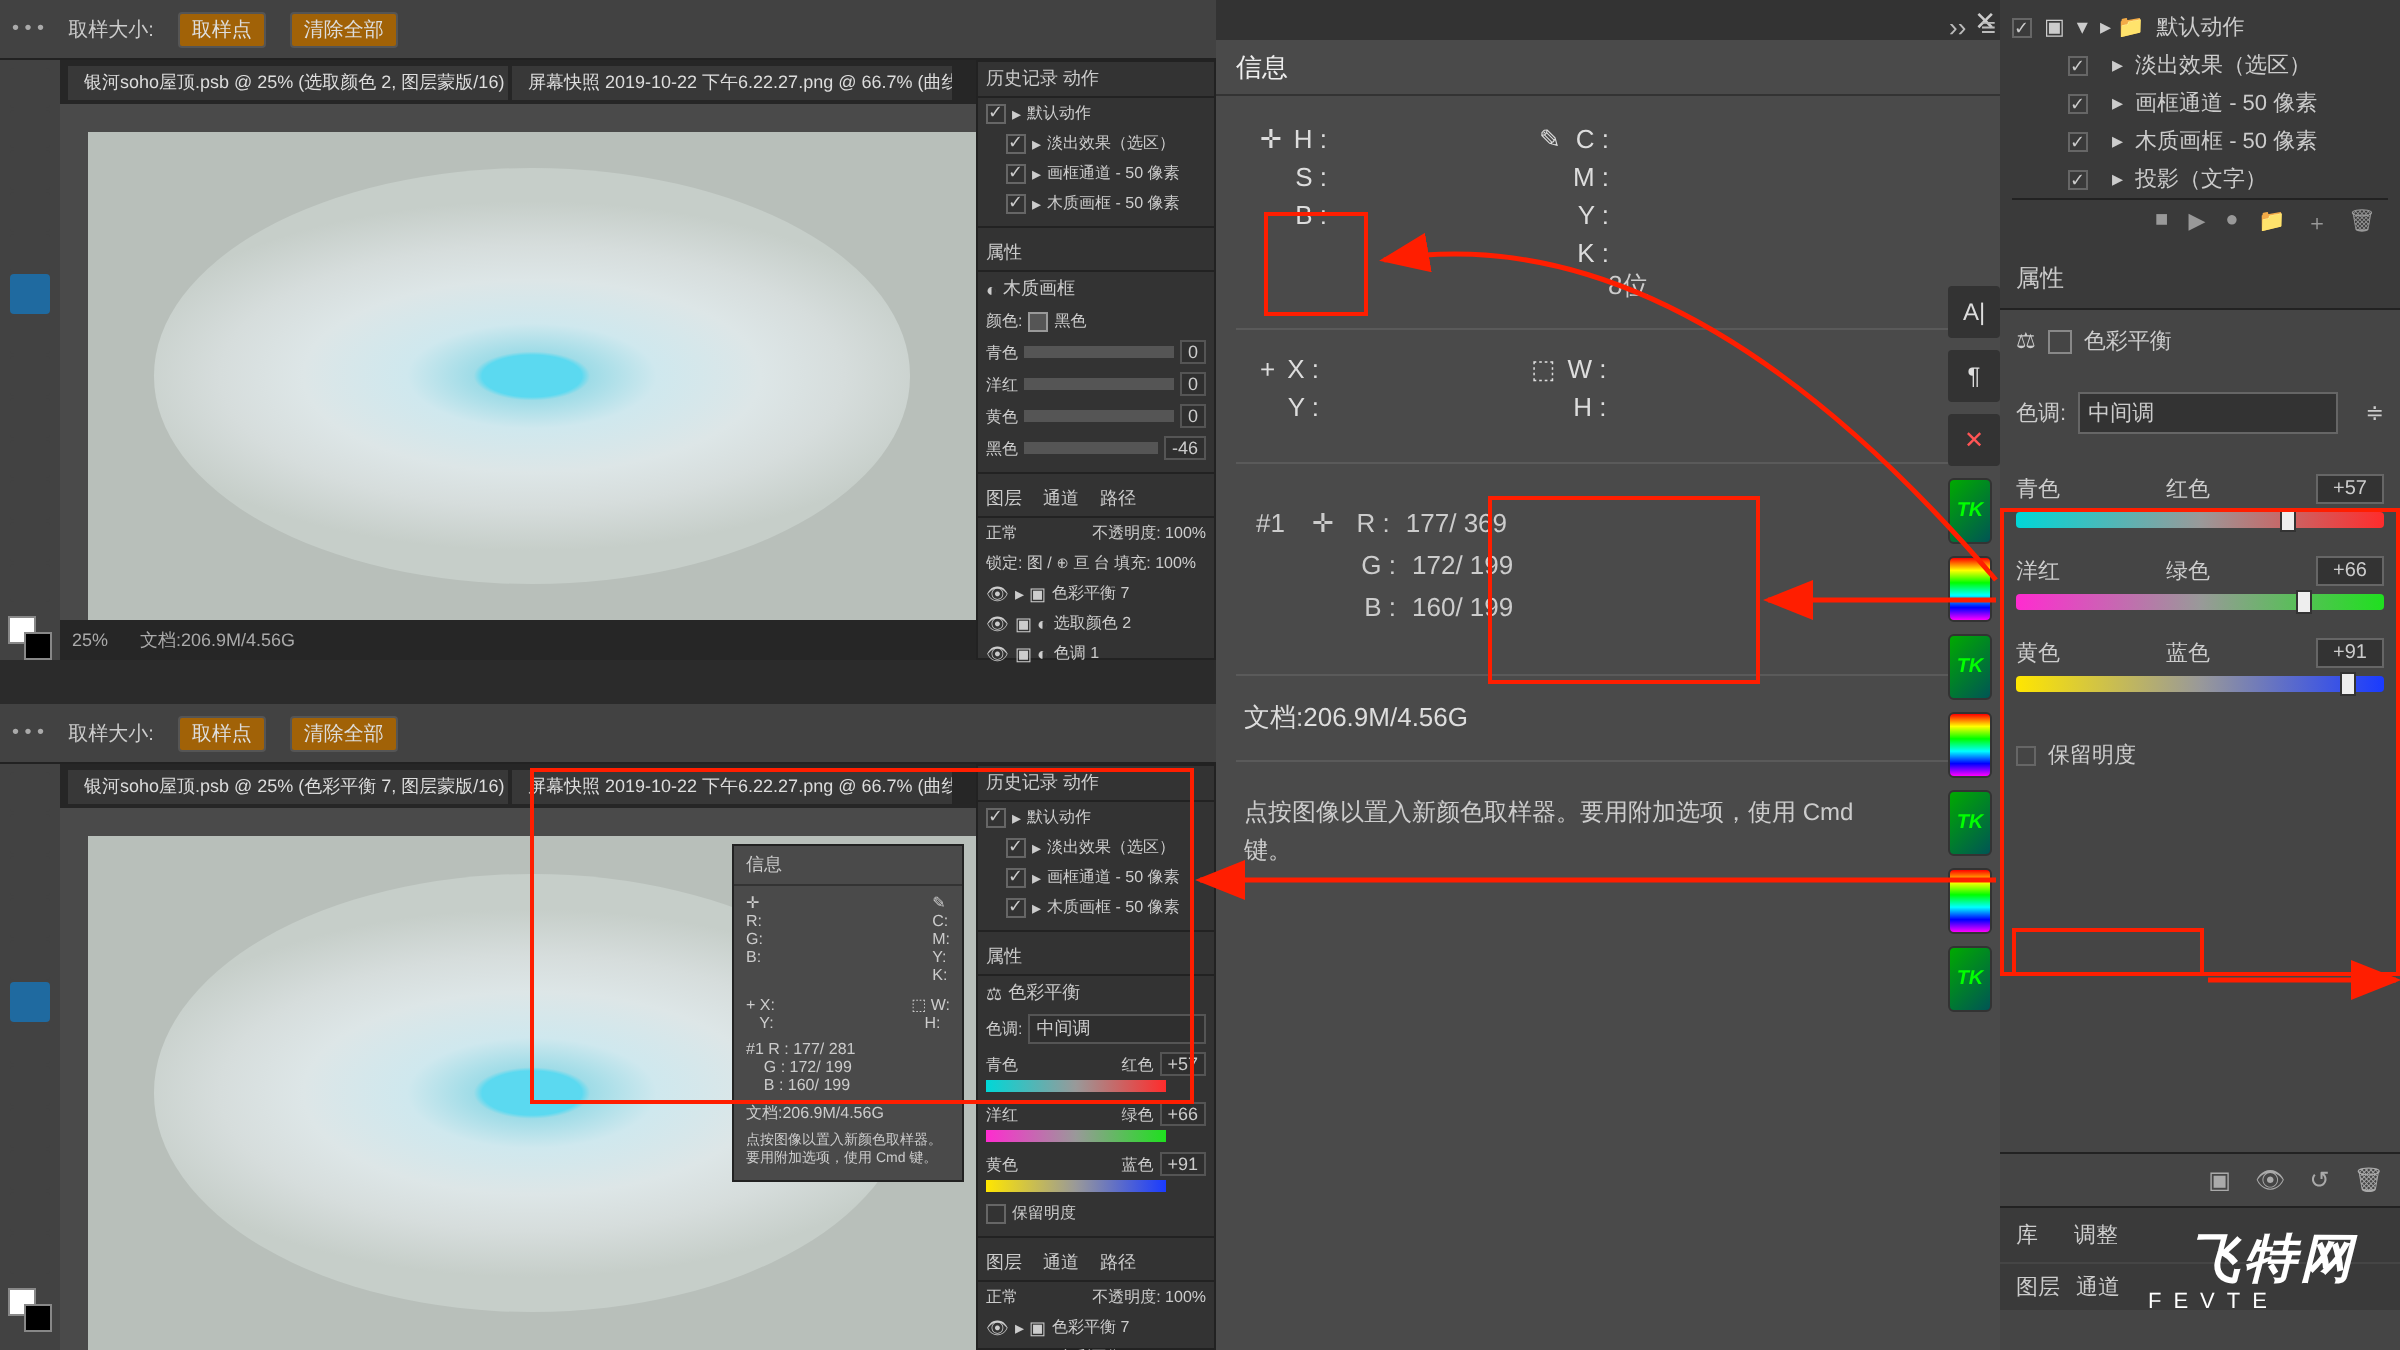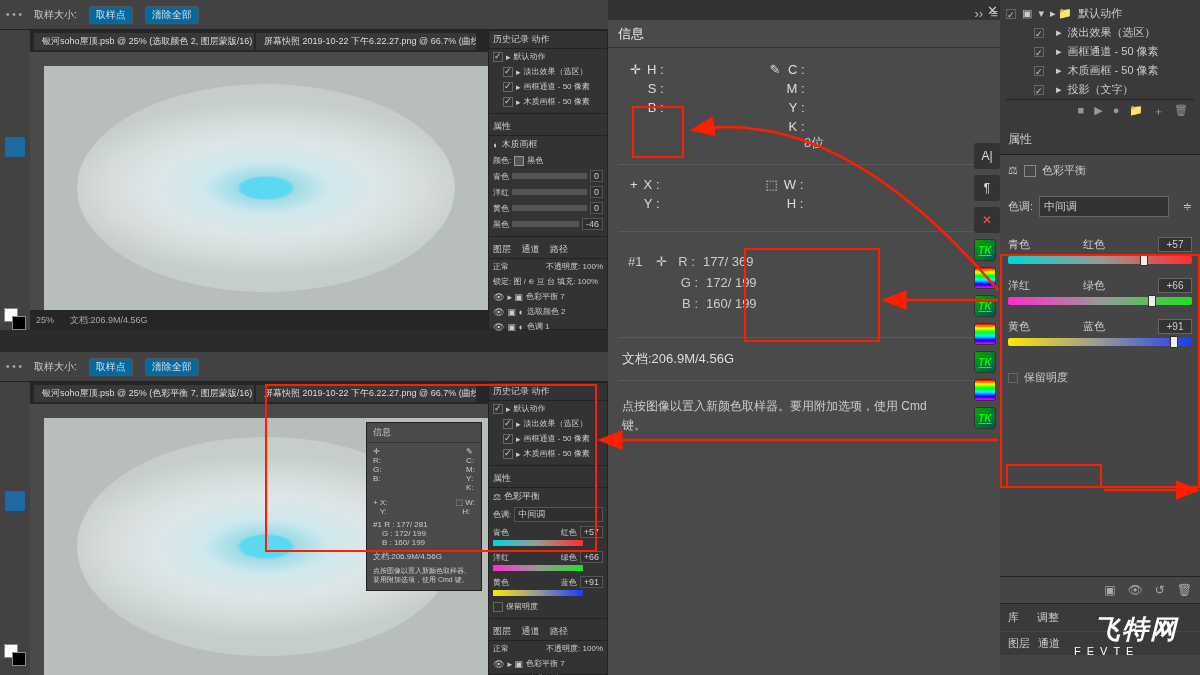--- a/index.html
+++ b/index.html
@@ -1,21 +1,21 @@
 <!DOCTYPE html>
 <html><head>
 <meta charset="utf-8">
 <style>
 * { margin:0; padding:0; box-sizing:border-box; }
 body { width:1200px; height:675px; overflow:hidden; background:#2b2b2b; font-family:"Microsoft YaHei",Arial,sans-serif; font-size:10px; color:#ccc; position:relative; }
 .workspace { position:absolute; }
 .tab-bar { height:22px; background:#262626; display:flex; align-items:center; padding:0 4px; font-size:9px; }
 .tab { background:#383838; padding:2px 8px; margin-right:2px; color:#ddd; white-space:nowrap; overflow:hidden; max-width:220px; }
 .topbar { height:30px; background:#424242; display:flex; align-items:center; padding:0 6px; font-size:10px; gap:12px; border-bottom:1px solid #222; }
-.btn-ghost { background:#0369a1; border:1px solid #555; padding:1px 6px; border-radius:2px; color:#ddd; }
+.btn-ghost { background:#a16207; border:1px solid #555; padding:1px 6px; border-radius:2px; color:#ddd; }
 .image-area { position:relative; background:#262626; display:flex; align-items:center; justify-content:center; }
 .dome-img { width:85%; height:85%; background:radial-gradient(ellipse 55% 42% at center, #5bd9f0 0%, #5bd9f0 12%, #9fdce7 14%, #cfe8ee 30%, #dde6e7 55%, #d6dddc 75%, #c6cec9 100%); border-radius:50%; position:relative; }
 .dome-wrap { width:100%; height:100%; background:#b8bfba; display:flex; align-items:center; justify-content:center; }
 .toolstrip { width:30px; background:#424242; display:flex; flex-direction:column; align-items:center; padding-top:4px; gap:1px; }
 .tool { width:20px; height:20px; background:#424242; border-radius:2px; }
 .tool.active { background:#1f6aa0; }
 .swatches { margin-top:6px; width:22px; height:22px; position:relative; }
 .sw-fg { position:absolute; top:0; left:0; width:14px; height:14px; background:#fff; border:1px solid #888; }
 .sw-bg { position:absolute; bottom:0; right:0; width:14px; height:14px; background:#000; border:1px solid #888; }
 .statusbar { height:20px; background:#262626; font-size:9px; padding-left:6px; display:flex; align-items:center; color:#aaa; }
@@ -55,21 +55,21 @@
 .slider-block { padding:4px 8px 0; }
 .slider-hdr { display:flex; justify-content:space-between; font-size:11px; padding:2px 0; }
 .slider-bar { height:8px; border-radius:2px; margin:2px 0 6px; position:relative; }
 .sl-cr { background:linear-gradient(90deg,#00d7d7,#999,#ff2c2c); }
 .sl-mg { background:linear-gradient(90deg,#ff2bd0,#999,#1fe01f); }
 .sl-yb { background:linear-gradient(90deg,#ffe600,#999,#1a3bff); }
 .thumb { position:absolute; top:-2px; width:8px; height:12px; background:#eee; border:1px solid #333; }
 .val-box { width:34px; text-align:center; border:1px solid #666; background:#333; font-size:10px; padding:1px 0; }
 .tone-sel { width:130px; background:#333; border:1px solid #666; padding:2px 4px; font-size:11px; }
 
-.tk-badge { width:22px; height:22px; border-radius:3px; background:linear-gradient(135deg,#0a0,#055); display:flex; align-items:center; justify-content:center; font-size:10px; color:#0f0; font-style:italic; font-weight:bold; border:1px solid #333;text-decoration:underline; }
+.tk-badge { width:22px; height:33px; border-radius:3px; background:linear-gradient(135deg,#0a0,#055); display:flex; align-items:center; justify-content:center; font-size:10px; color:#0f0; font-style:italic; font-weight:bold; border:1px solid #333; }
 .tk-rainbow { background:linear-gradient(180deg,#f00,#ff0,#0f0,#0ff,#00f,#f0f); }
 
 .grad-slider { height:6px; width:90px; }
 .mini-val { border:1px solid #555; background:#2f2f2f; padding:0 3px; font-size:9px; }
 
 
 svg.arrows { position:absolute; left:0; top:0; width:1200px; height:675px; pointer-events:none; }
 
 .logo-fevte { position:absolute; right:22px; bottom:18px; color:#fff; }
 .logo-fevte .zh { font-size:26px; font-weight:bold; font-style:italic; letter-spacing:2px;margin-left:32px; }

